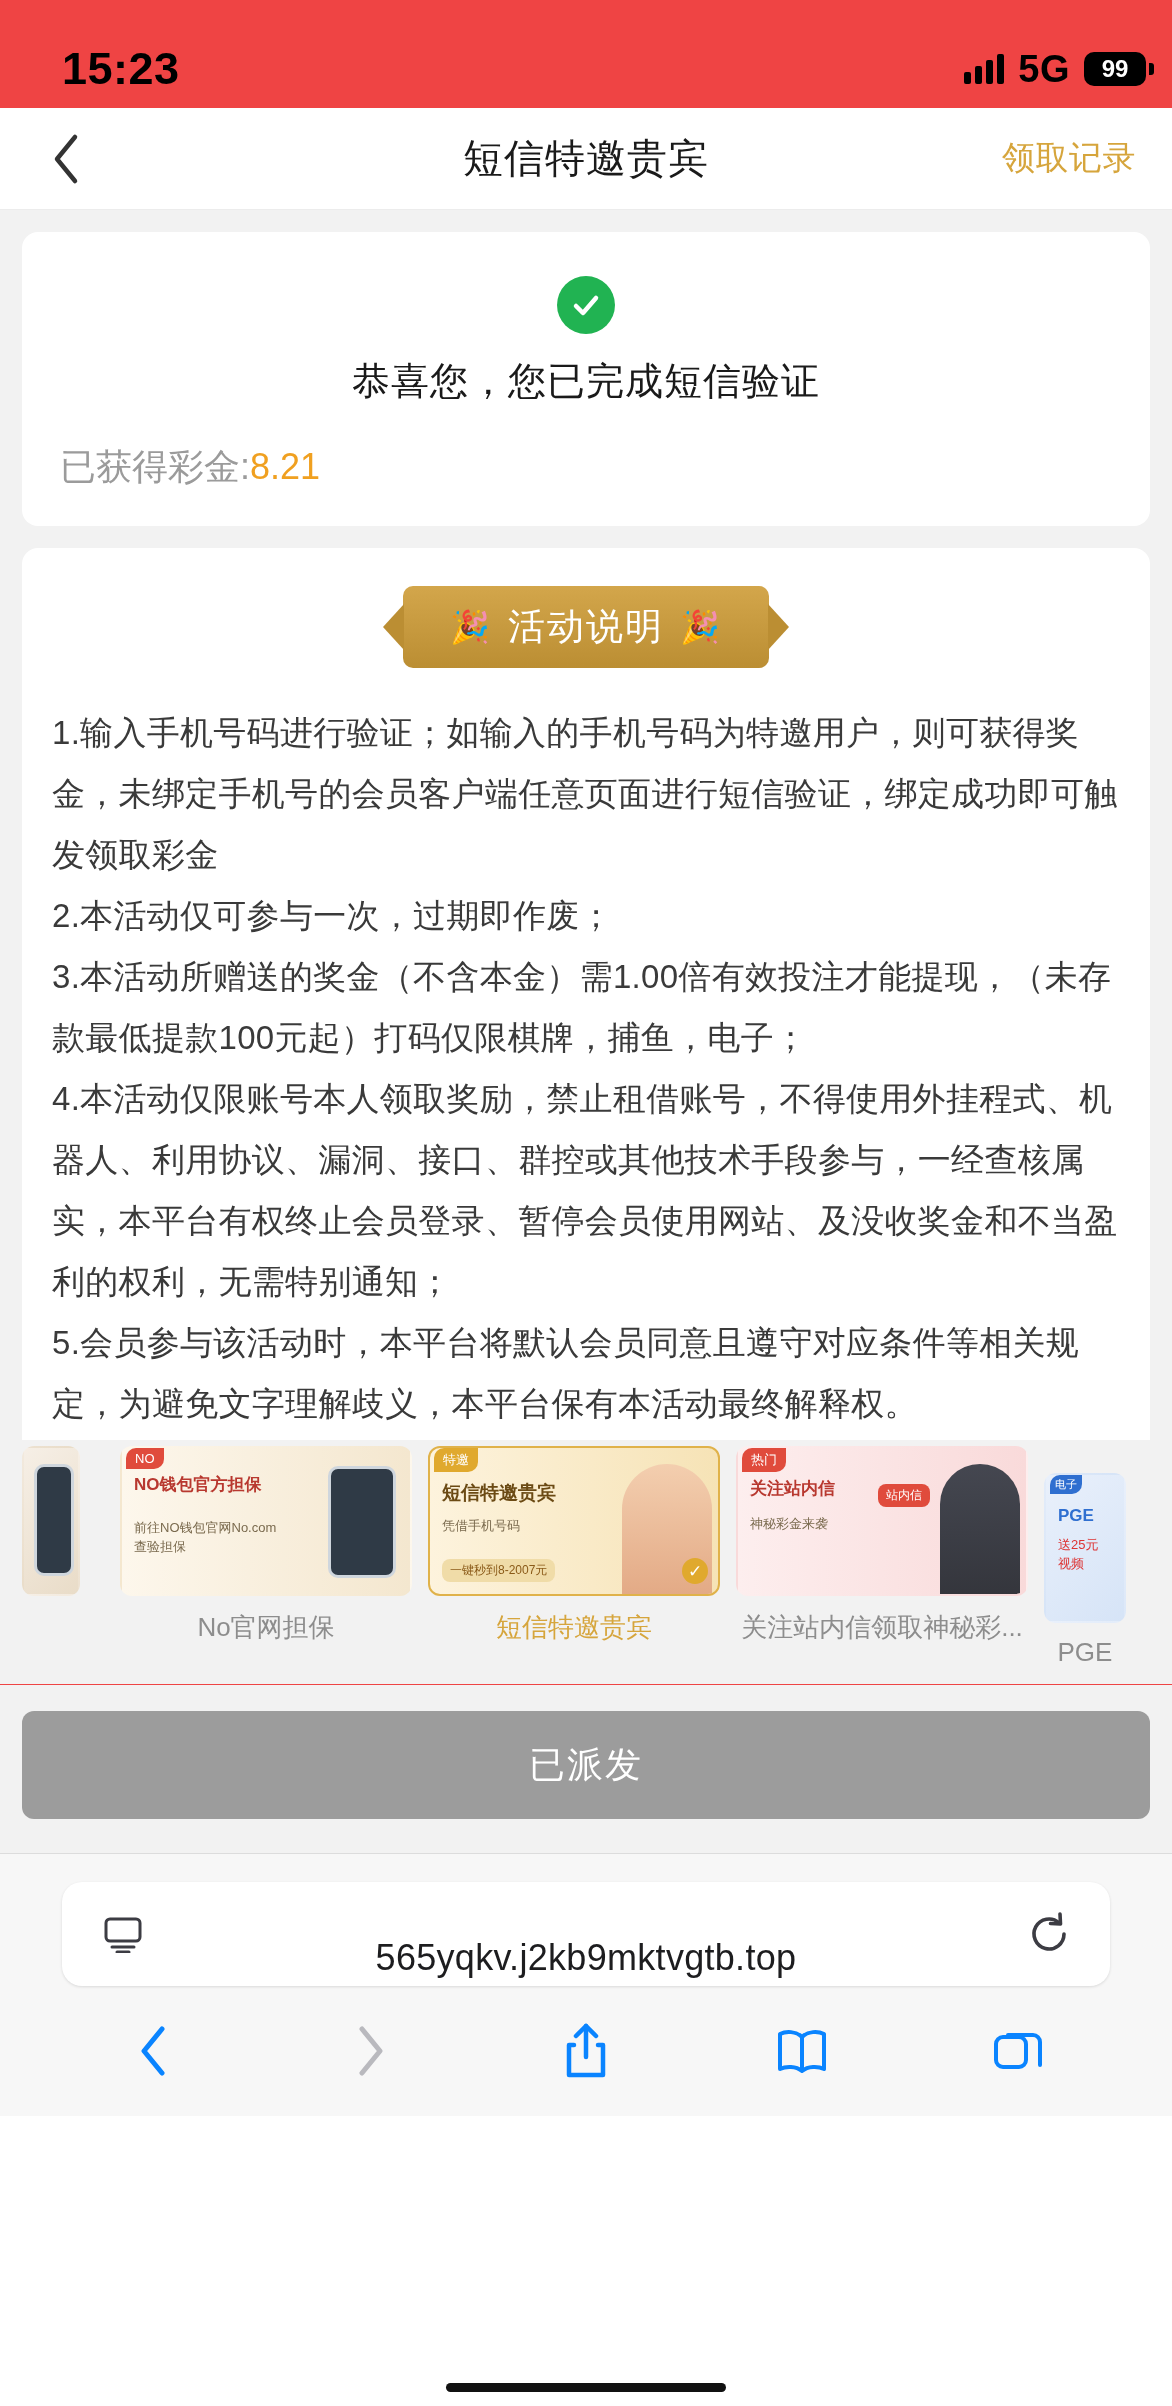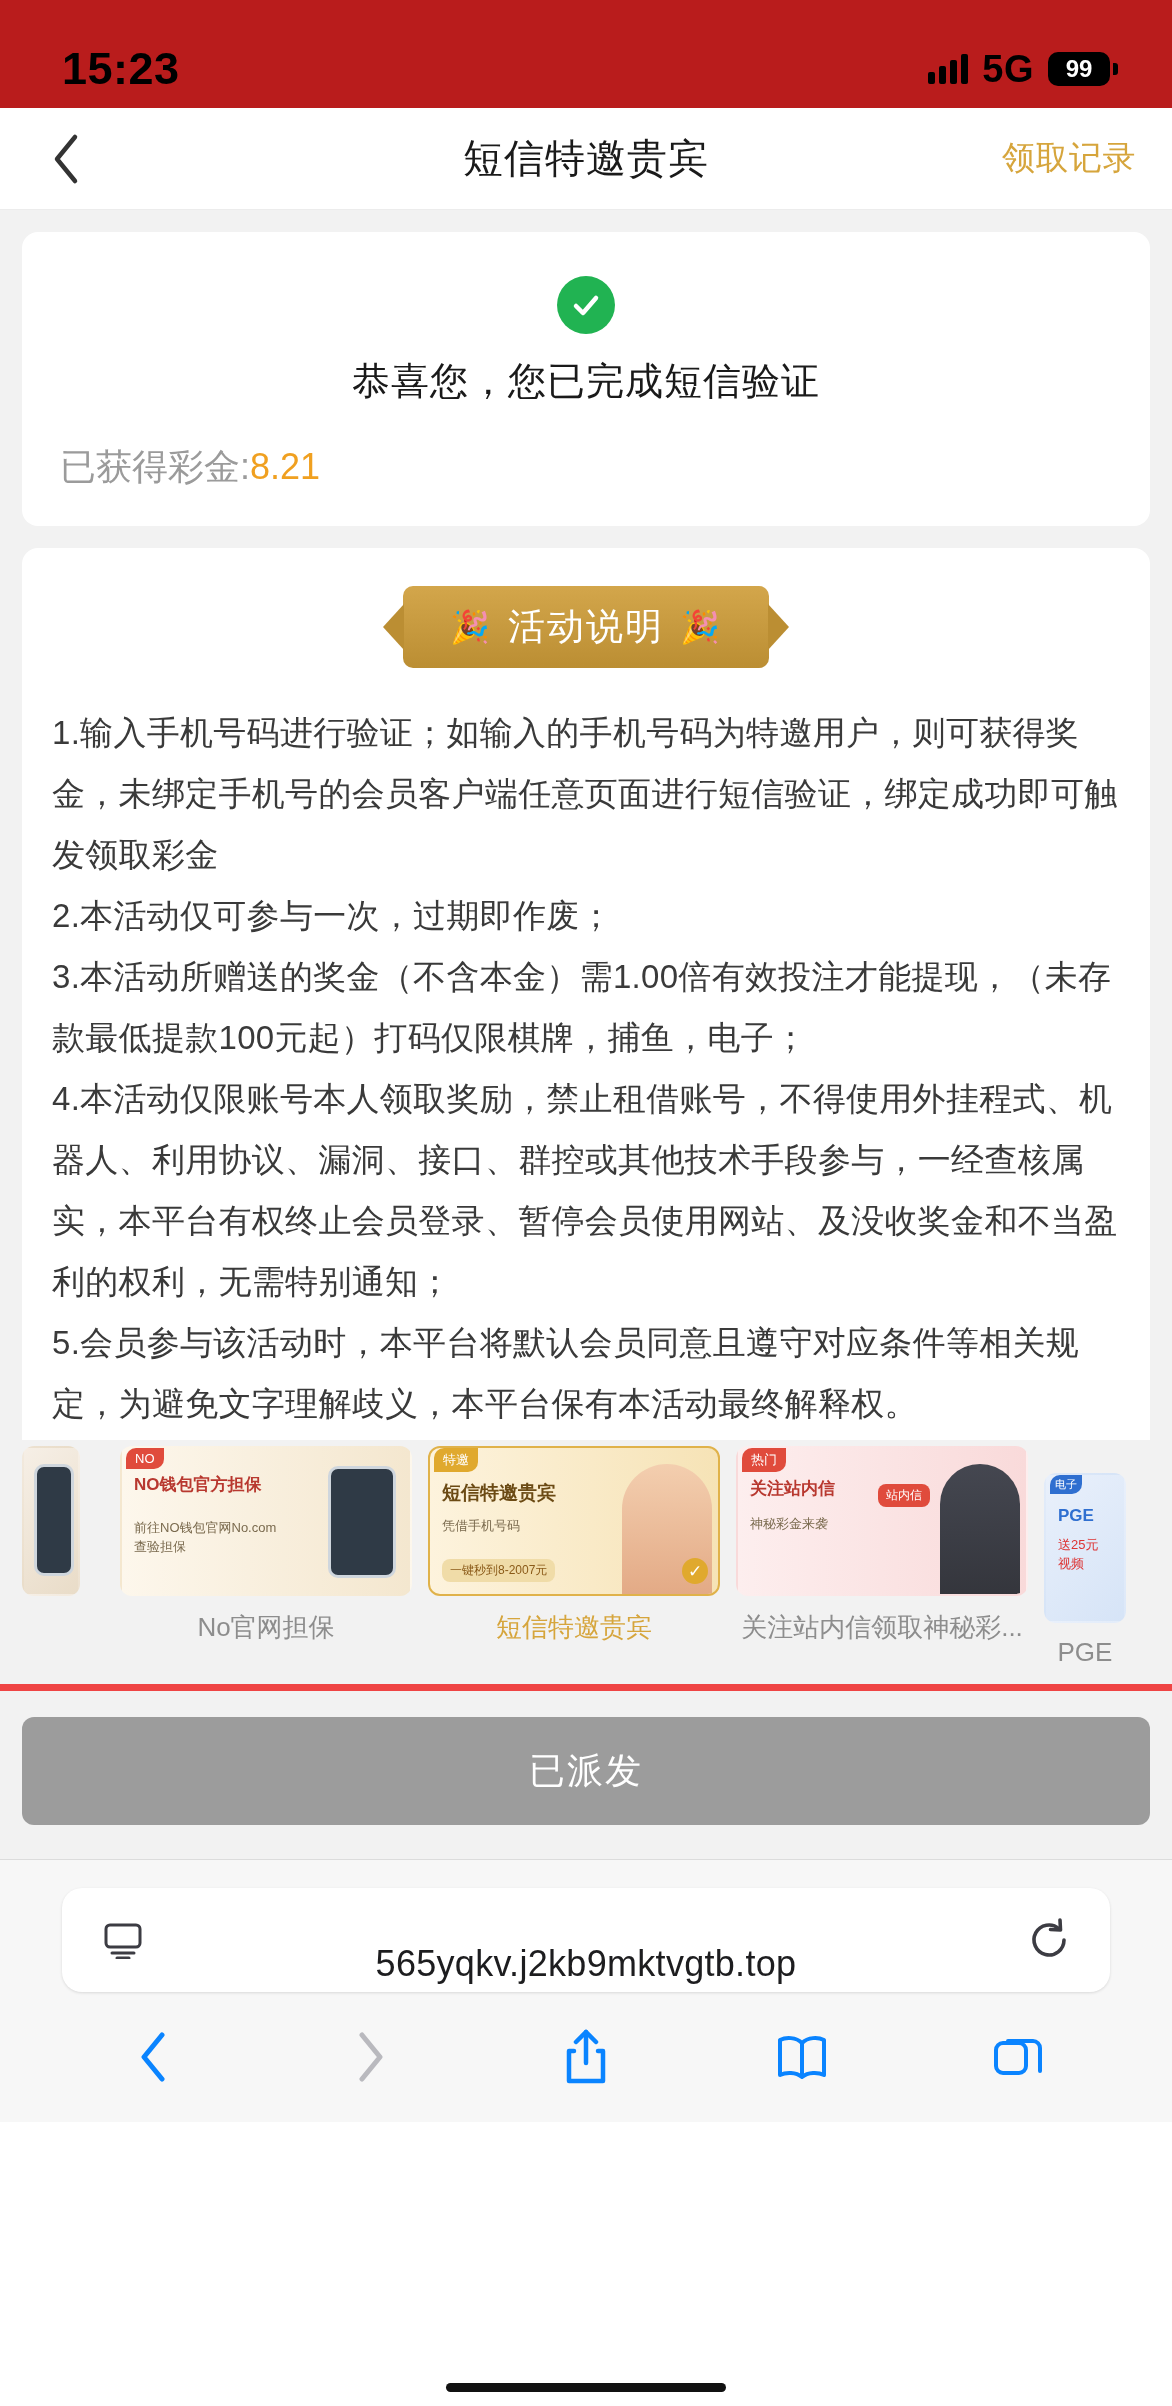--- a/index.html
+++ b/index.html
@@ -11,22 +11,22 @@
     -webkit-font-smoothing: antialiased;
   }
   body { position: relative; overflow: hidden; }
 
   
   .statusbar {
     height: 108px;
     display: flex;
     align-items: center;
     justify-content: space-between;
-    padding: 30px 62px 0 62px;
-    background: #b91c1c;
+    padding: 30px 26px 0 62px;
+    background: #ef4444;
   }
   .status-time {
     font-size: 45px;
     font-weight: 700;
     letter-spacing: 0.5px;
     color: #000;
   }
   .status-right {
     display: flex;
     align-items: center;
@@ -309,21 +309,21 @@
     background: #e0a92e;
     color:#fff;
     font-size: 17px;
     display:flex;align-items:center;justify-content:center;
   }
 
   
   .cta-zone {
     background: #f2f2f2;
     padding: 26px 22px 34px 22px;
-    border-top: 7px solid #ef4444;
+    border-top: 1px solid #ef4444;
   }
   .cta-btn {
     height: 108px;
     border-radius: 12px;
     background: #9c9c9c;
     color: #fff;
     font-size: 36px;
     display: flex;
     align-items: center;
     justify-content: center;

